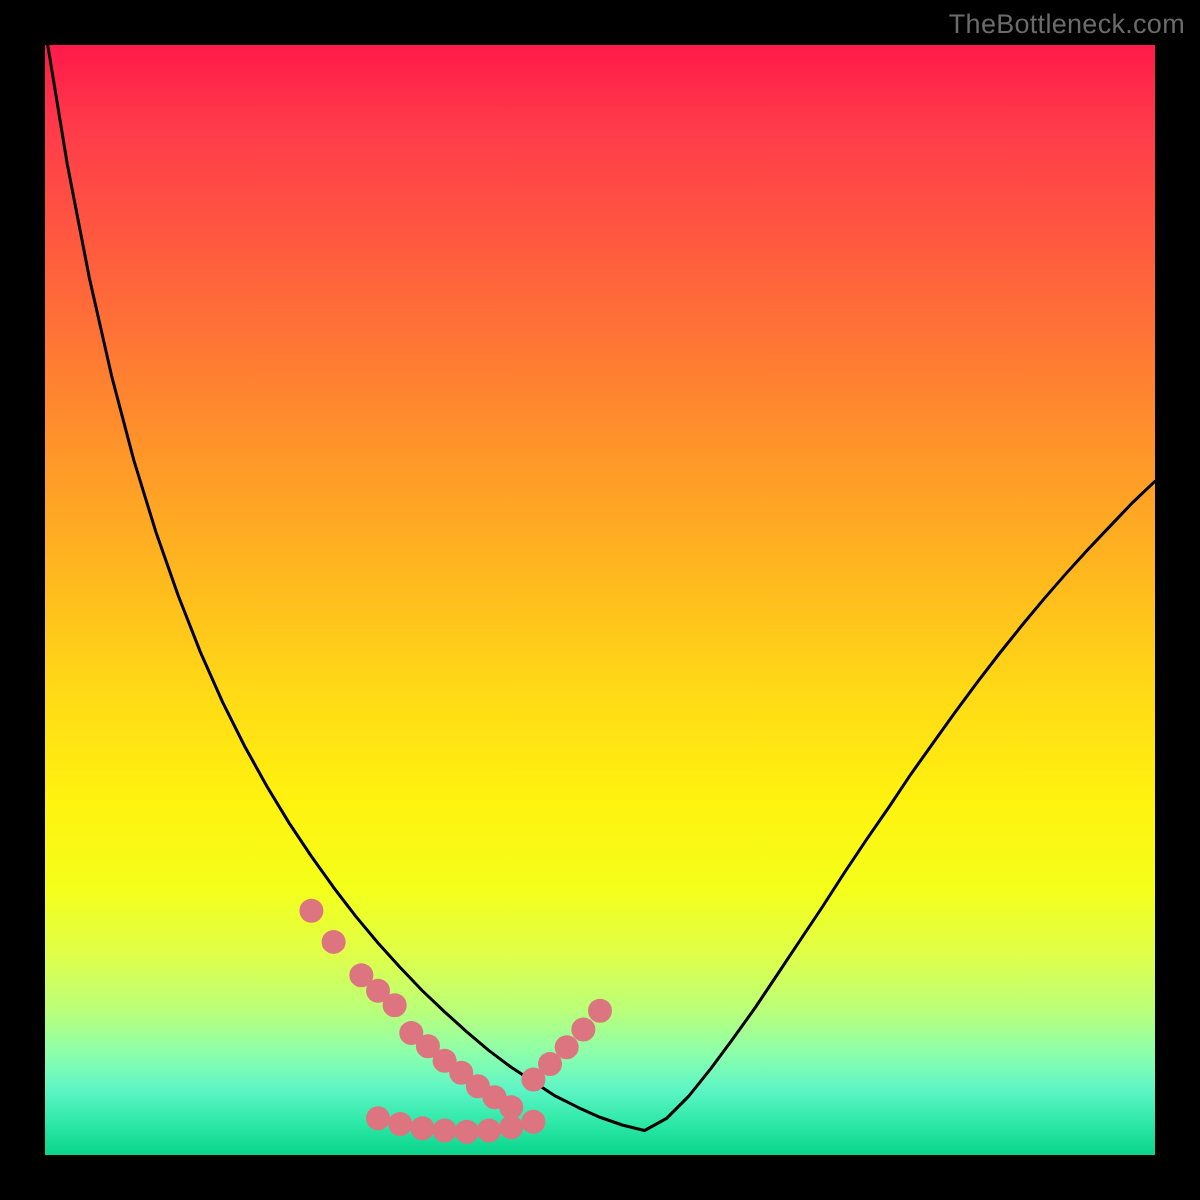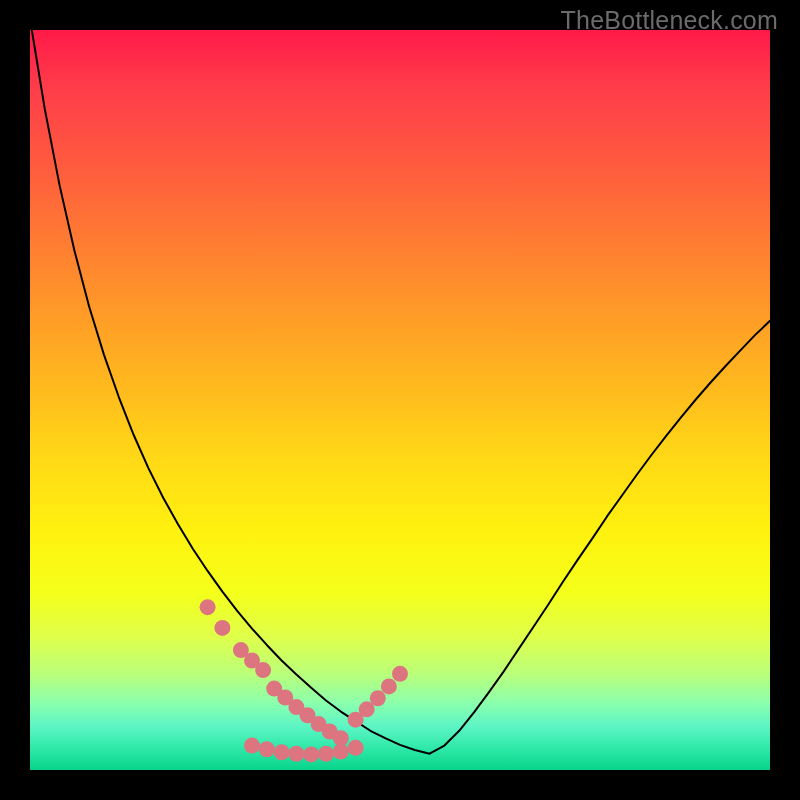--- a/index.html
+++ b/index.html
@@ -36,23 +36,23 @@
       #dfff4a 82%,
       #baff7a 87%,
       #8affad 91%,
       #5ff5c5 94%,
       #2fe9a9 97%,
       #08d48a 100%);
   }
   .watermark {
     position: absolute;
     top: 6px;
-    right: 22px;
+    right: 10px;
     color: #6b6b6b;
-    font-size: 25px;
+    font-size: 18px;
     font-weight: 400;
     letter-spacing: 0.2px;
     user-select: none;
   }
   svg {
     position: absolute;
     left: 0;
     top: 0;
   }
 </style>

